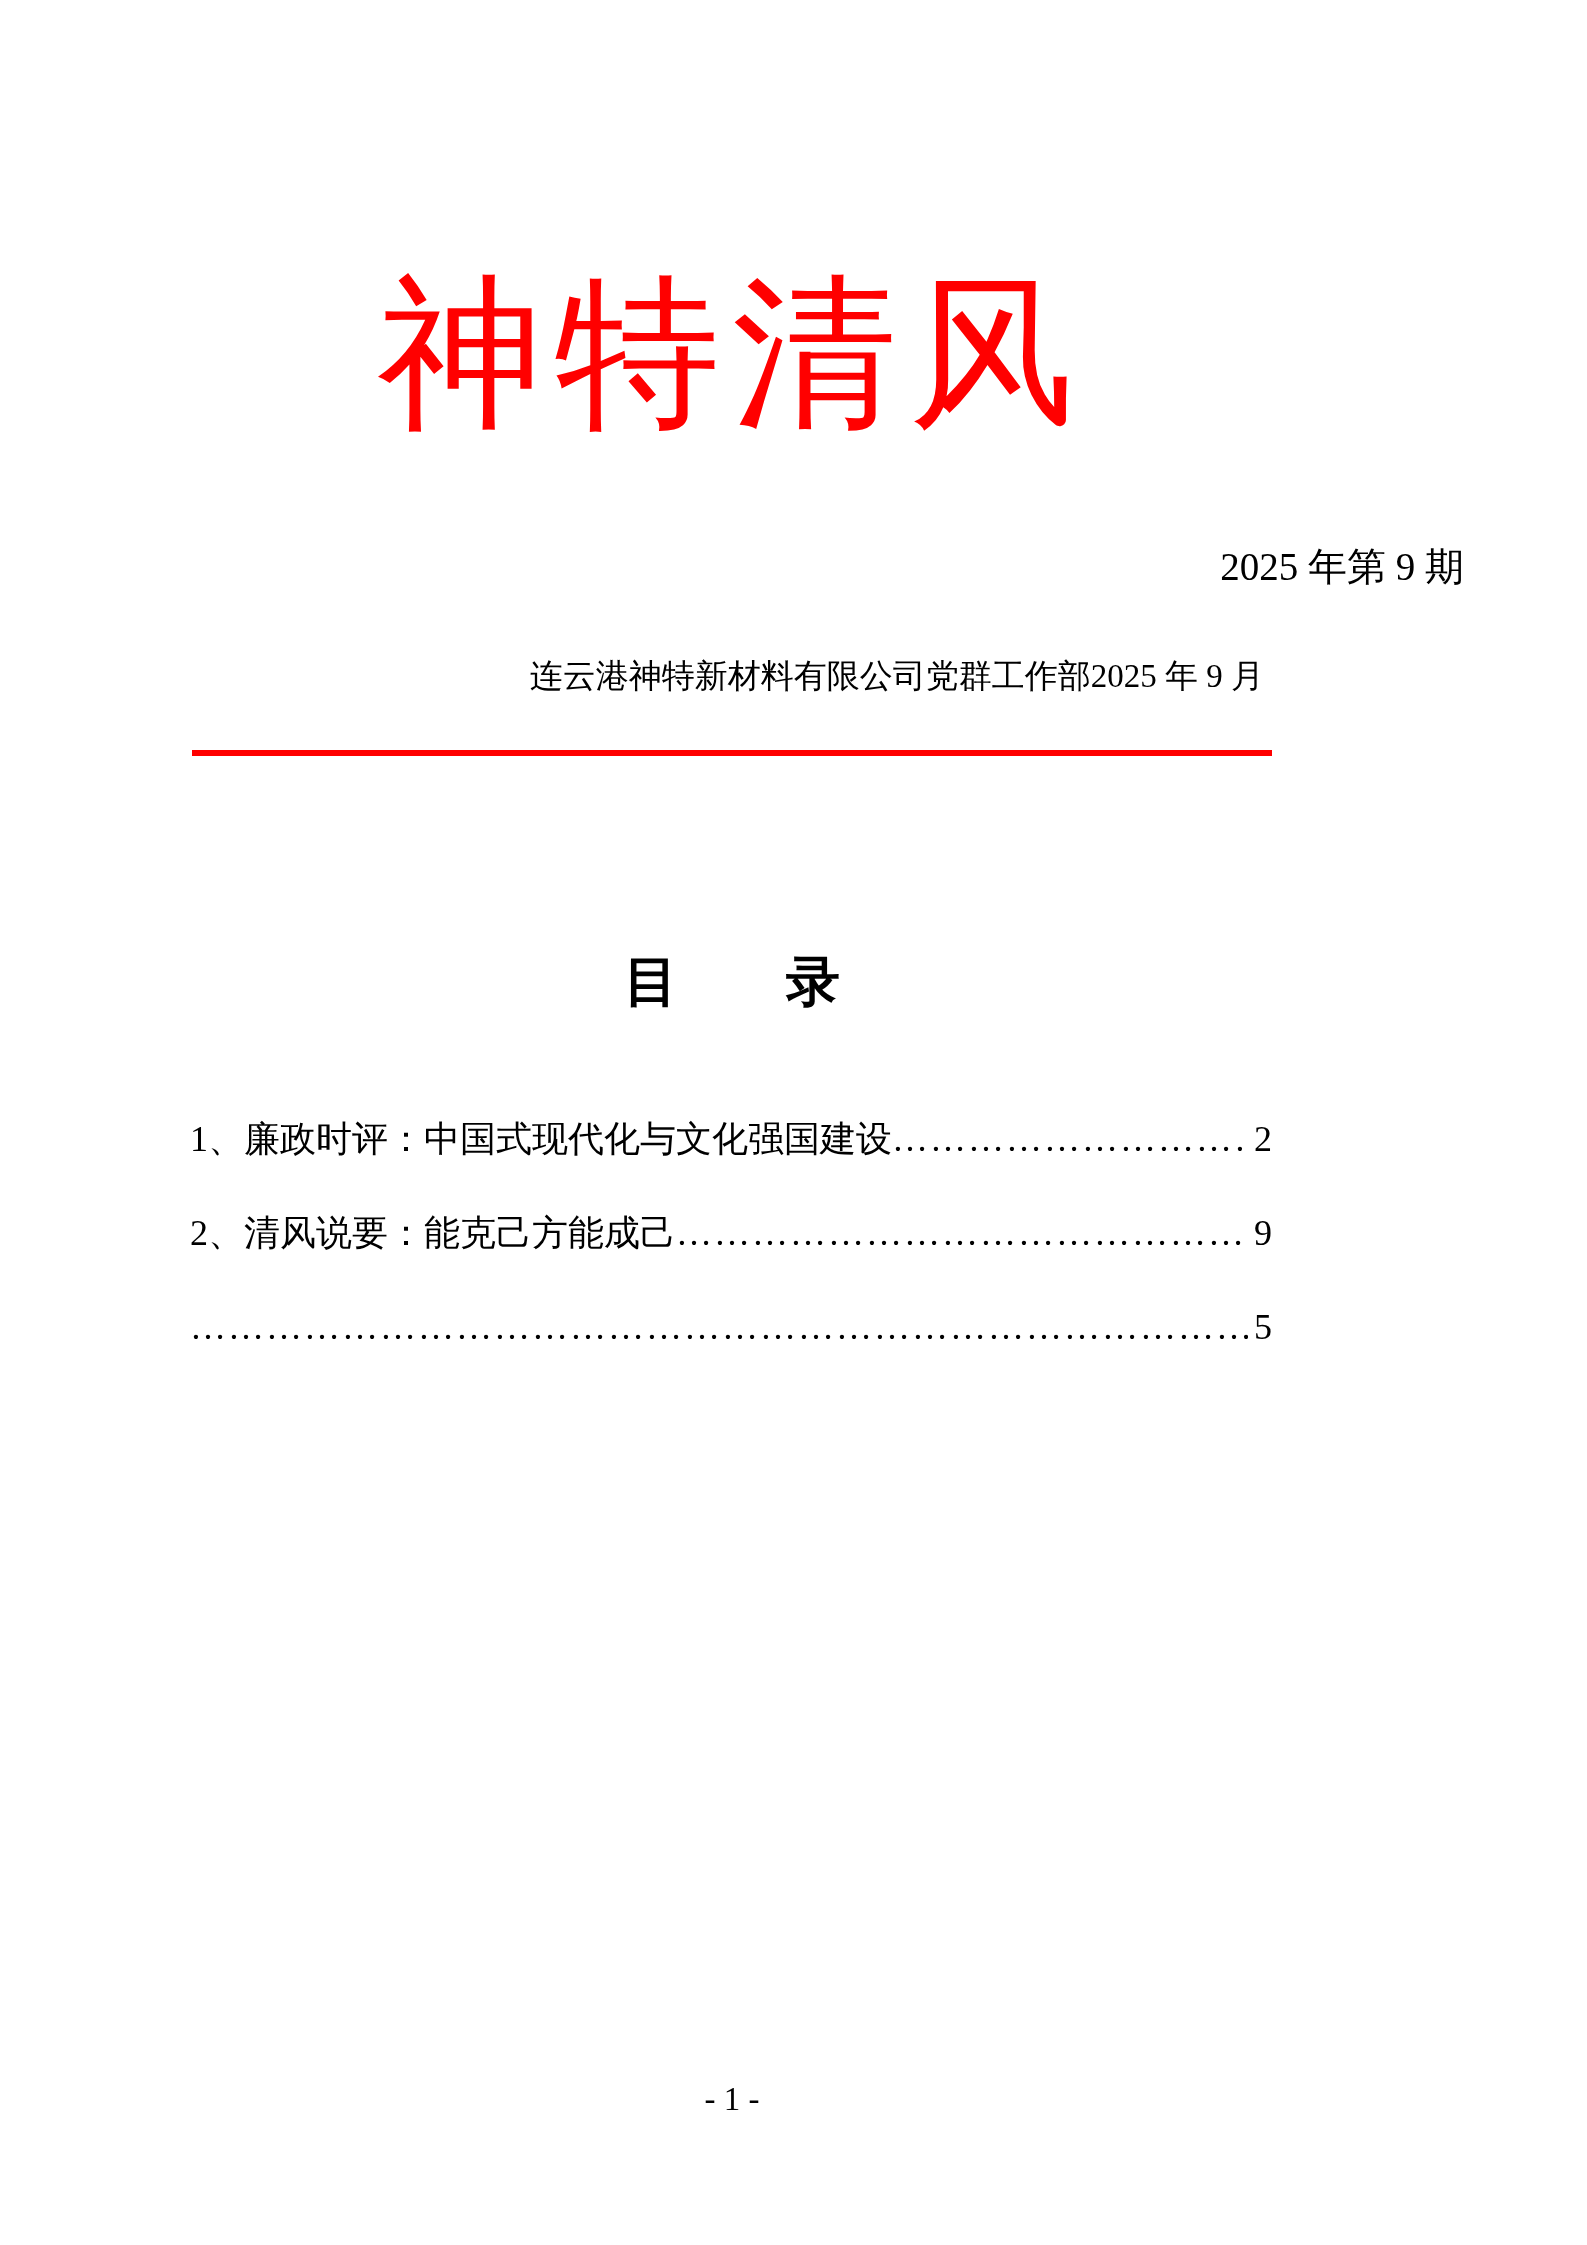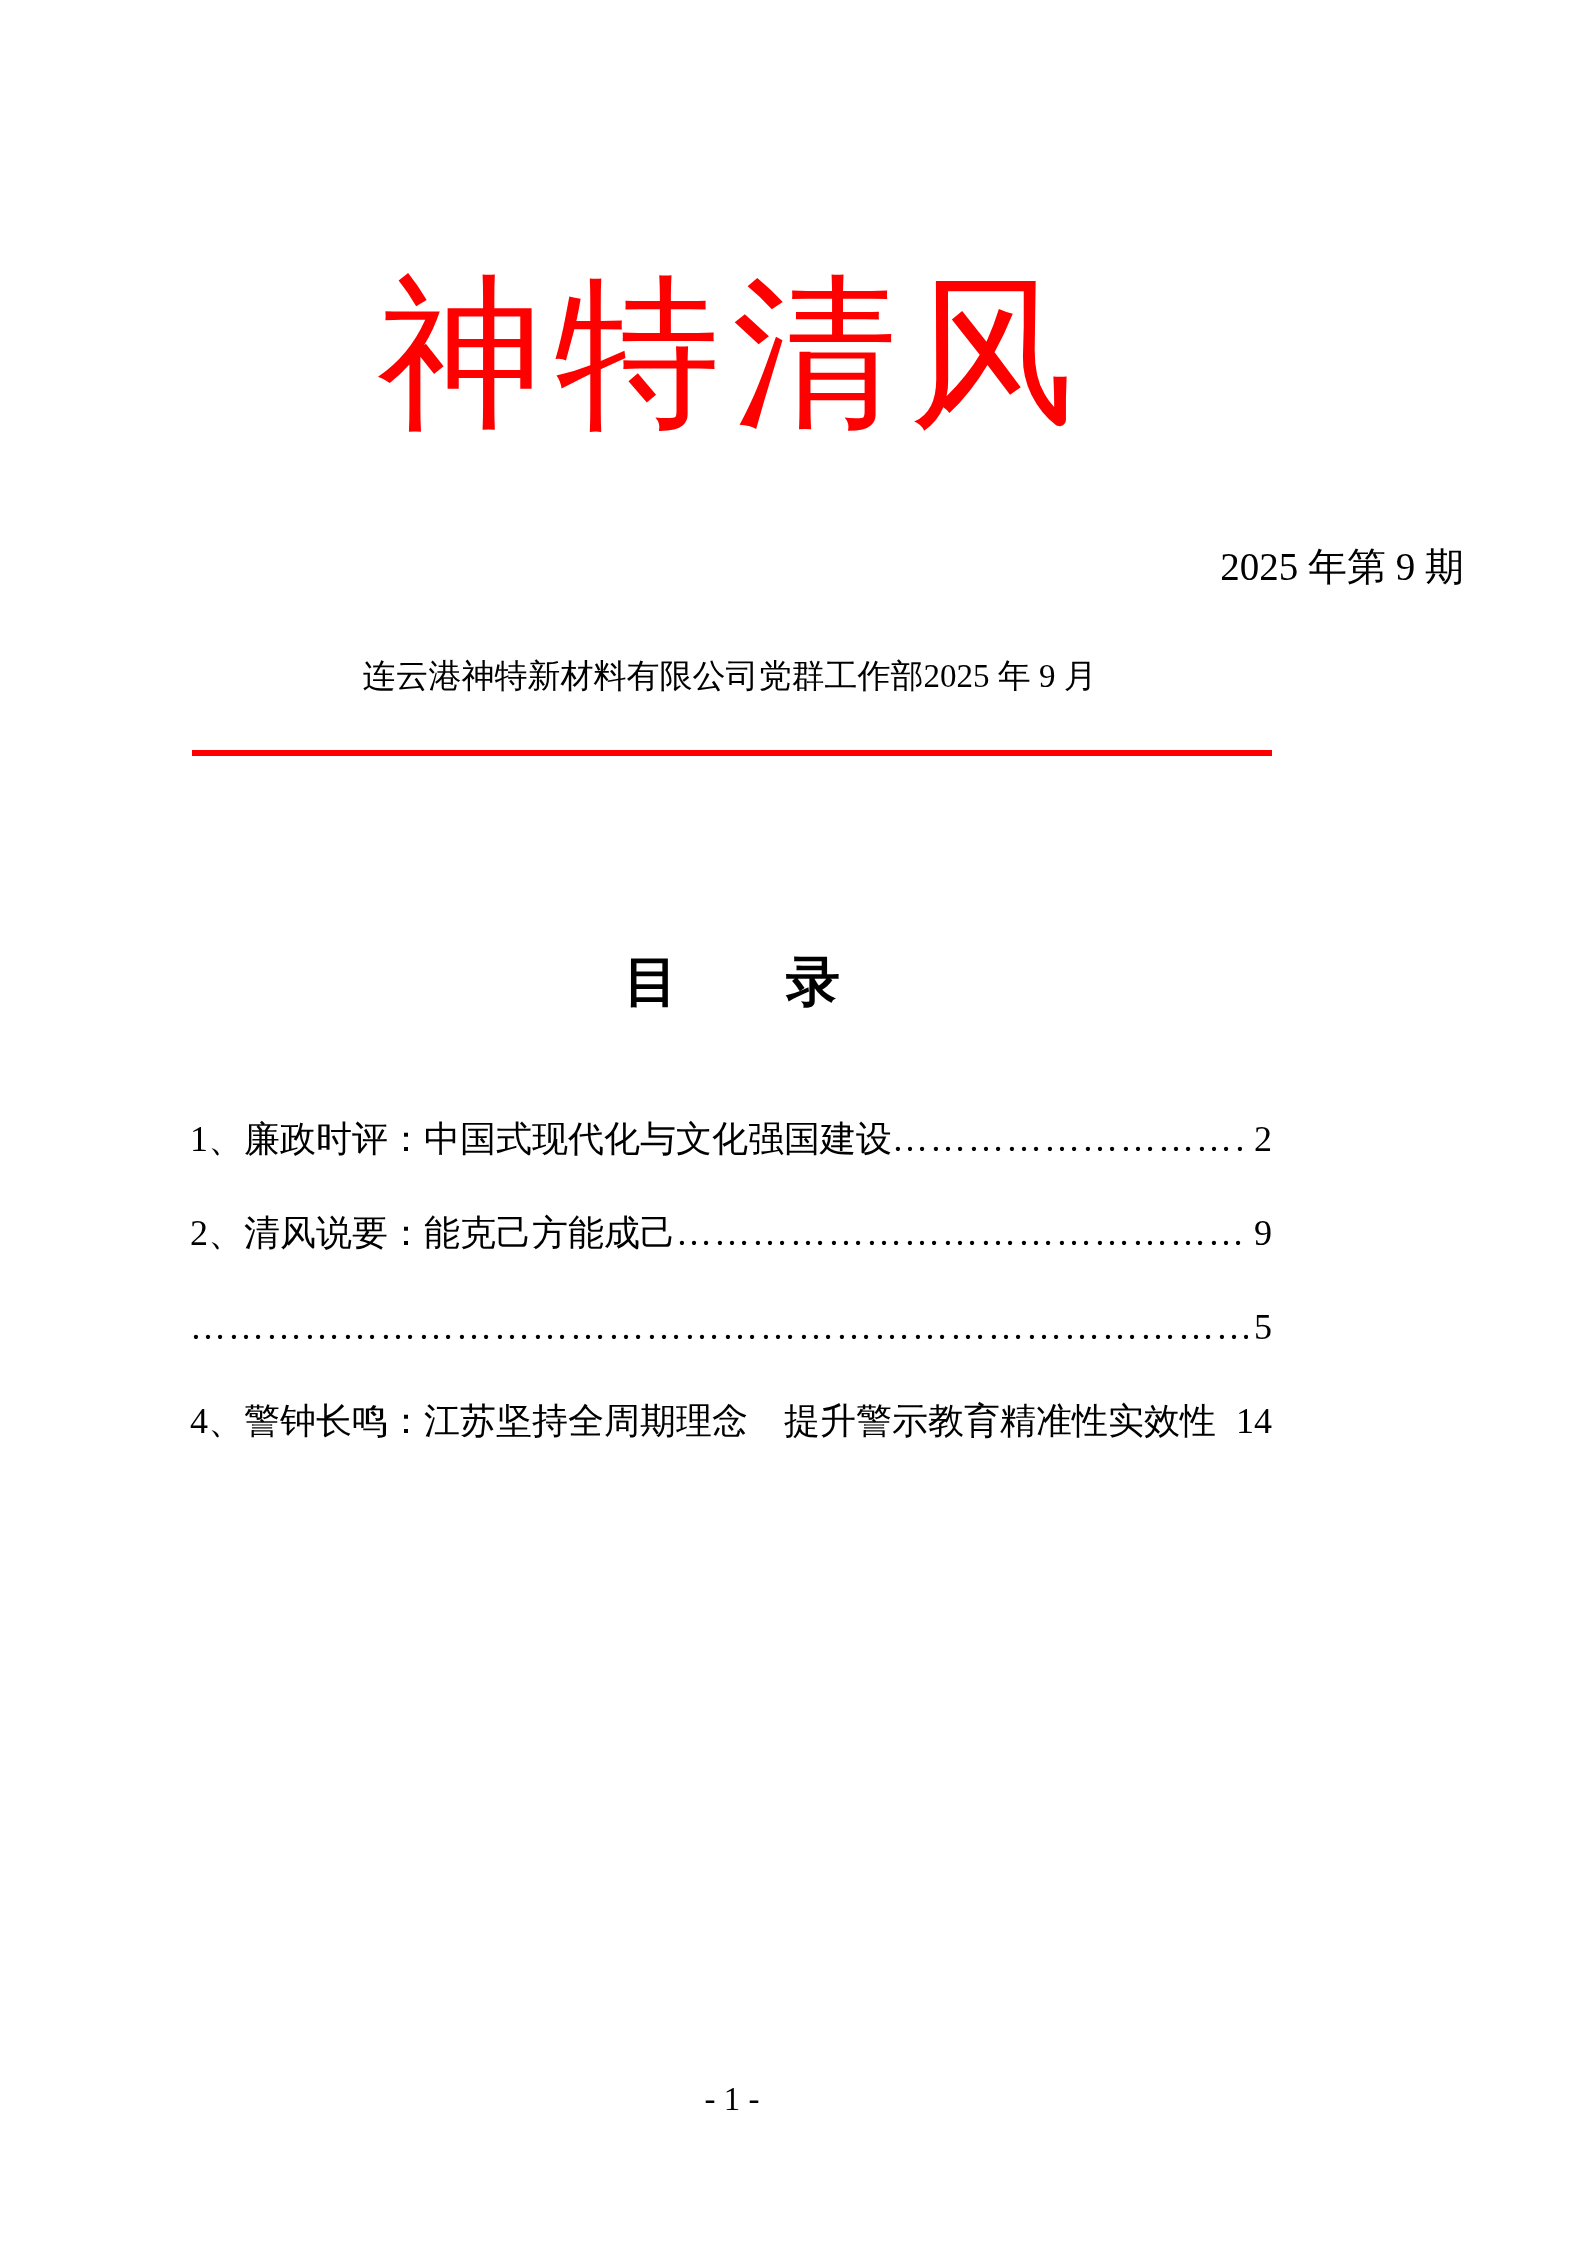--- a/index.html
+++ b/index.html
@@ -39,21 +39,21 @@
     font-size: 39px;
     line-height: 1.3;
     color: #000000;
   }
   .info-row {
     position: absolute;
     top: 655px;
     left: 195px;
     right: 200px;
     display: flex;
-    justify-content: center;
+    justify-content: flex-end;
     align-items: baseline;
     font-size: 33px;
     line-height: 1.3;
     color: #000000;
   }
   .red-rule {
     position: absolute;
     top: 750px;
     left: 192px;
     right: 192px;
@@ -141,23 +141,18 @@
       <span class="toc-label">2、清风说要：能克己方能成己</span>
       <span class="toc-leader">……………………………………………………………………………………</span>
       <span class="toc-page">9</span>
     </div>
 
     <div class="toc-row">
       <span class="toc-leader">……………………………………………………………………………………</span>
       <span class="toc-page">5</span>
     </div>
 
-    <div class="toc-row">
-      <span class="toc-label">4、警钟长鸣：江苏坚持全周期理念　提升警示教育精准性实效性</span>
-      <span class="toc-leader"></span>
-      <span class="toc-page">14</span>
-    </div>
 
   </div>
 
   <div class="page-number">- 1 -</div>
 
 </div>
 
 </body></html>

